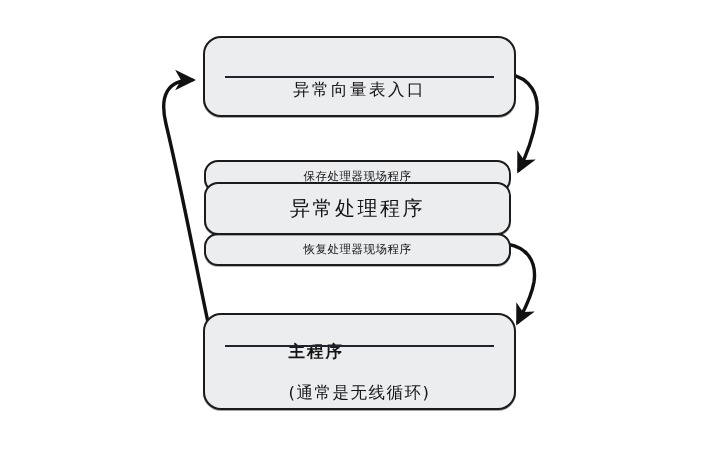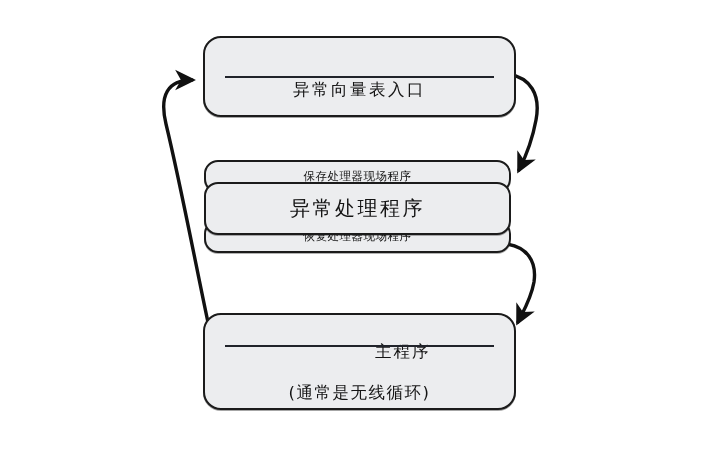--- a/index.html
+++ b/index.html
@@ -67,32 +67,33 @@
     border-top: 2.2px solid #20232a;
   }
   #node-main-program .divider-rule {
     top: 30px;
   }
 
   .node-title {
     font-size: 16.5px;
     letter-spacing: 2.5px;
     line-height: 1.35;
-    text-align: right;
+    text-align: left;
     white-space: nowrap;
   }
   #node-vector-table .node-title {
     margin-top: 28px;
   }
   #node-main-program .node-body {
     margin-top: 22px;
     text-align: center;
   }
   #node-main-program .node-title {
     letter-spacing: 2px;
+    font-weight: bold;
   }
   .node-subtitle {
     font-size: 16.5px;
     letter-spacing: 1.5px;
     text-align: center;
     white-space: nowrap;
     margin-top: 18px;
   }
 
   
@@ -113,21 +114,21 @@
   #bar-save-context {
     top: 160px;
     height: 33px;
   }
   #bar-exception-handler {
     top: 182px;
     height: 53px;
     z-index: 2;
   }
   #bar-restore-context {
-    top: 220px;
+    top: 233px;
     height: 33px;
   }
   .bar-label-small {
     font-size: 11.5px;
     letter-spacing: 0.5px;
     white-space: nowrap;
   }
   .bar-label-large {
     font-size: 20px;
     letter-spacing: 2.5px;

